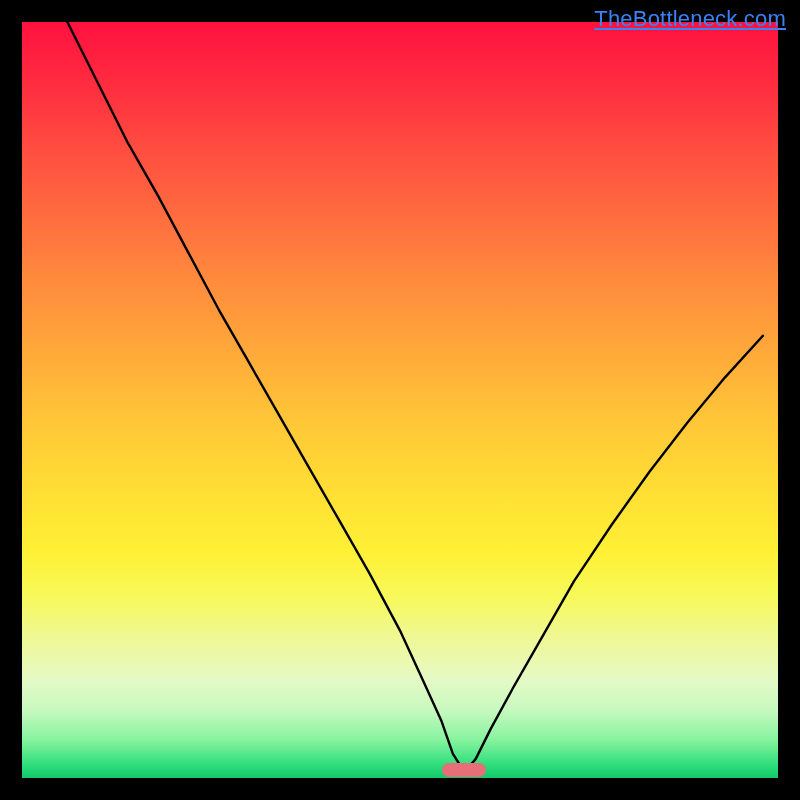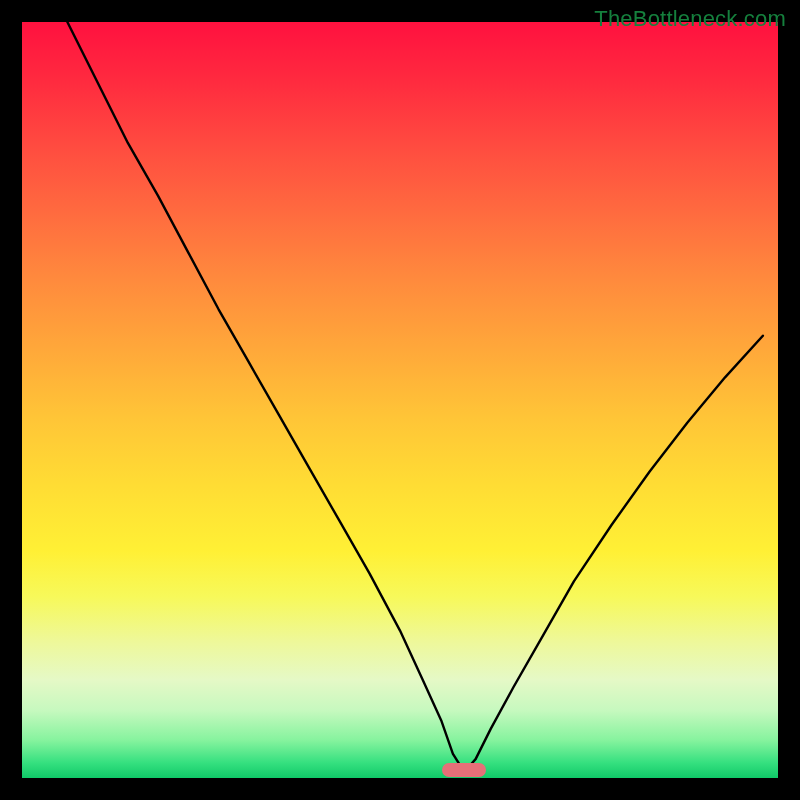--- a/index.html
+++ b/index.html
@@ -8,25 +8,26 @@
     height: 800px;
     background: #000;
     position: relative;
     overflow: hidden;
     font-family: Arial, Helvetica, sans-serif;
   }
   .watermark {
     position: absolute;
     top: 6px;
     right: 14px;
-    color: #15803d;
+    color: #3b82f6;
     font-size: 22px;
     font-weight: 500;
     letter-spacing: 0.2px;
     z-index: 3;
+    text-decoration: underline;
   }
   .plot-frame {
     position: absolute;
     left: 22px;
     top: 22px;
     width: 756px;
     height: 756px;
     background: #000;
   }
   .gradient-fill {

